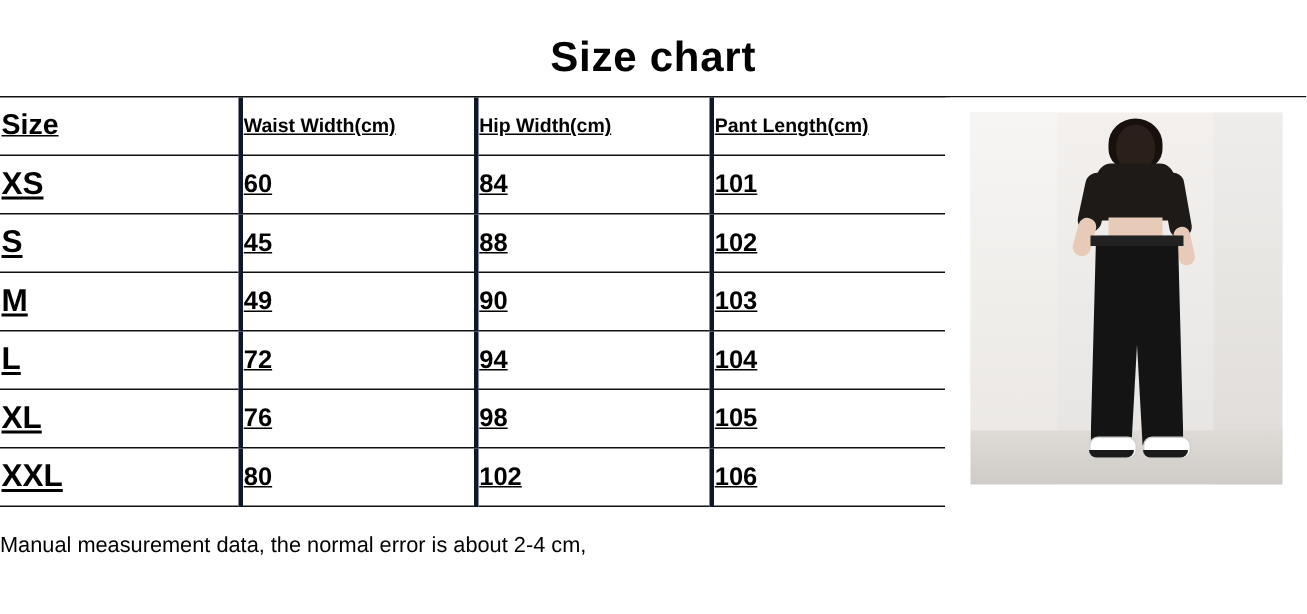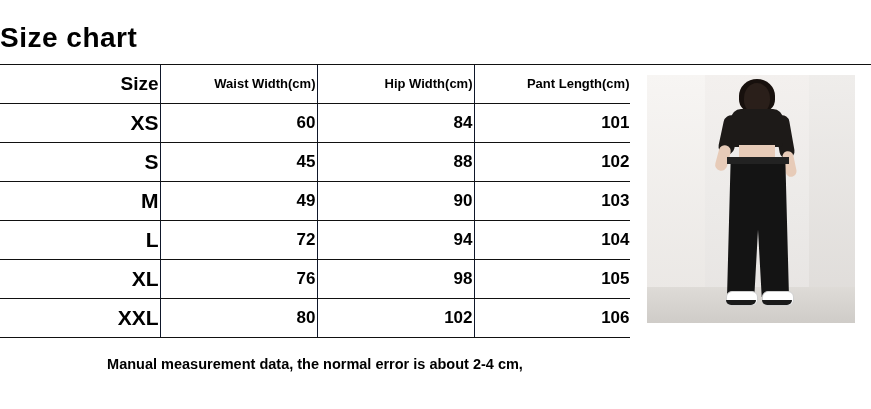--- a/index.html
+++ b/index.html
@@ -14,20 +14,21 @@
     color: #000000;
     overflow: hidden;
   }
   .page {
     position: relative;
     width: 871px;
     height: 409px;
     box-sizing: border-box;
   }
   .title {
+    text-align: center;
     font-size: 28px;
     font-weight: bold;
     letter-spacing: 0.5px;
     padding-top: 22px;
     padding-bottom: 10px;
     color: #000;
   }
   .content {
     display: flex;
     flex-direction: row;
@@ -41,26 +42,27 @@
     display: flex;
     flex-direction: column;
     box-sizing: border-box;
   }
   table.size-table {
     width: 630px;
     border-collapse: collapse;
     table-layout: fixed;
   }
   table.size-table td, table.size-table th {
-    border-right: 1px solid #0f172a;
+    border-right: 3px solid #0f172a;
     border-bottom: 1px solid #111;
-    text-align: right;
+    text-align: left;
     font-weight: bold;
     color: #000;
     box-sizing: border-box;
+    text-decoration: underline;
   }
   table.size-table th {
     height: 38px;
     font-size: 13px;
   }
   table.size-table th.size-head {
     font-size: 19px;
   }
   table.size-table td {
     height: 39px;
@@ -69,23 +71,22 @@
   }
   table.size-table td.size-cell {
     font-size: 21px;
   }
   .col-size { width: 160px; }
   .col-val { width: 157px; }
   .note {
     width: 630px;
     box-sizing: border-box;
     padding-top: 14px;
-    text-align: center;
     font-size: 14.5px;
-    font-weight: bold;
+    font-weight: normal;
     line-height: 1.75;
     color: #000;
   }
   .right-col {
     width: 241px;
     box-sizing: border-box;
     position: relative;
     background: #ffffff;
     overflow: hidden;
   }

